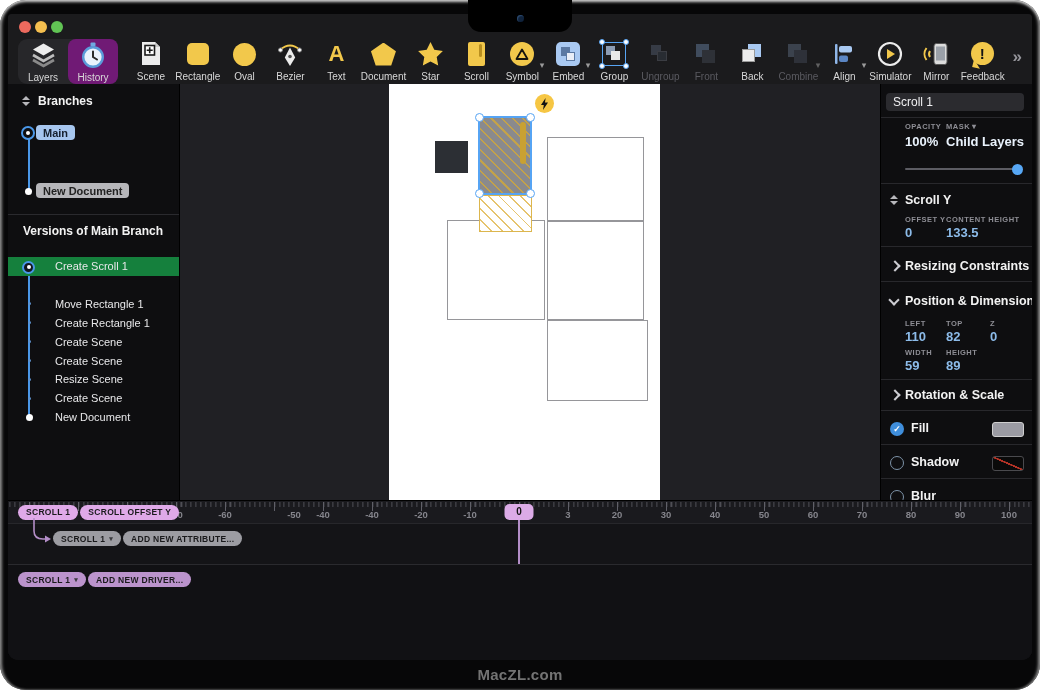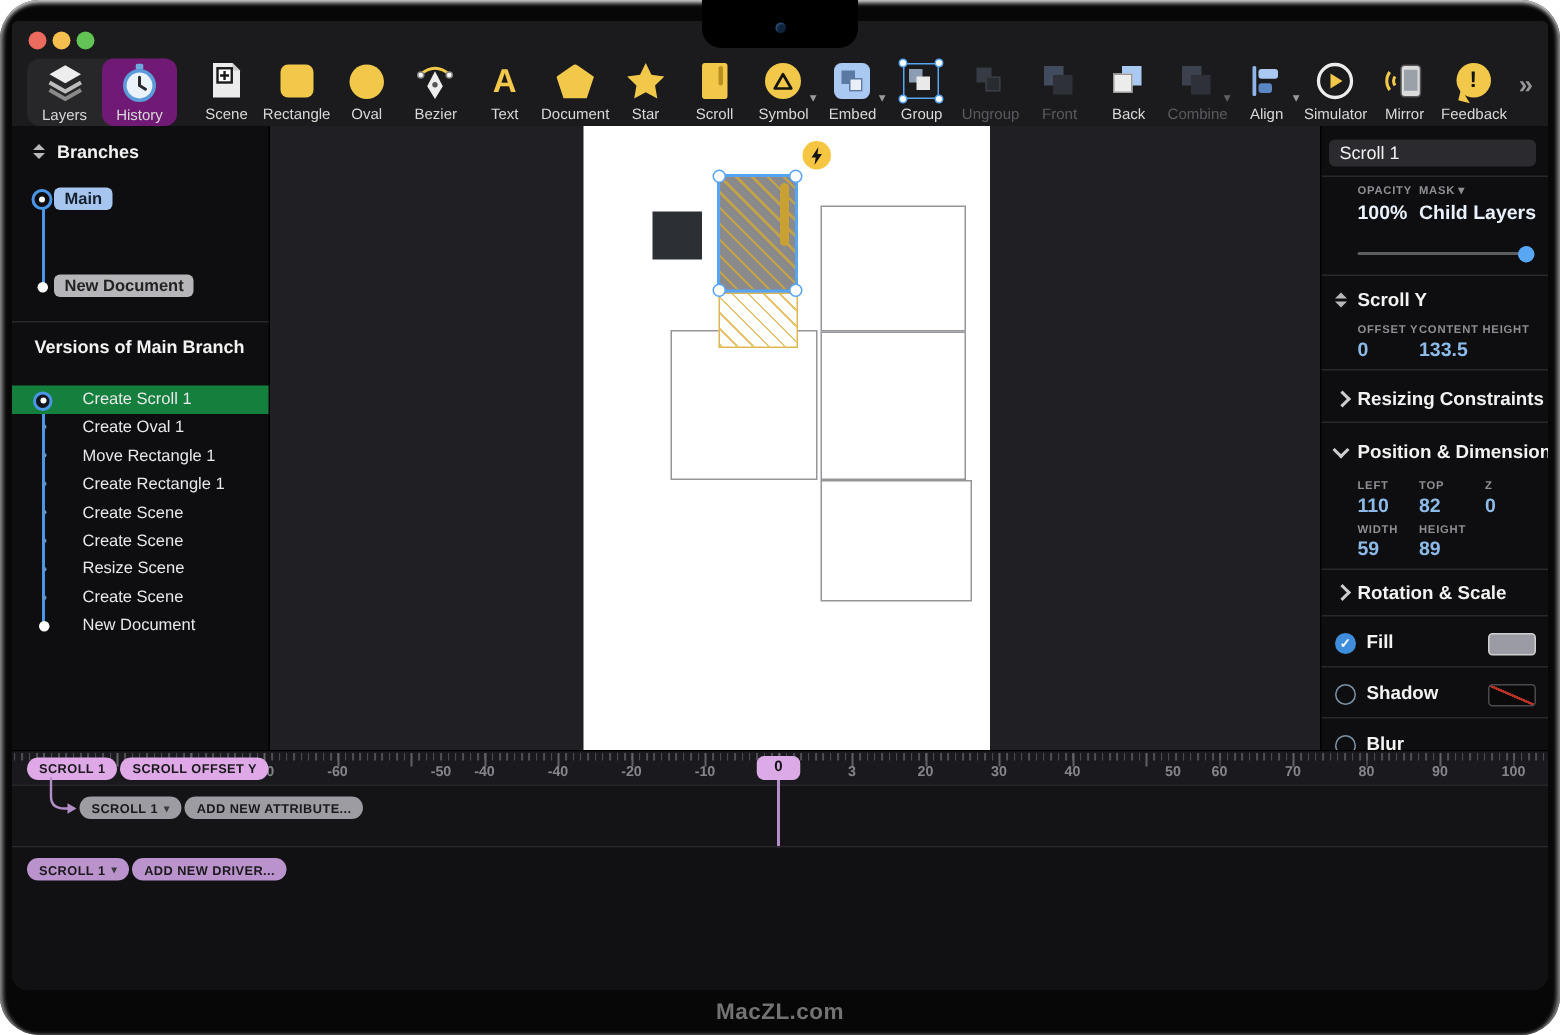--- a/index.html
+++ b/index.html
@@ -349,24 +349,20 @@
       <div class="enddot7" style="top:103.5px"></div>
       <div class="badge gray" style="left:28px;top:99px">New Document</div>
       <div class="sb-div" style="top:130px"></div>
       <div class="sb-title" style="top:140px">Versions of Main Branch</div>
       <div class="vlist" id="versionList">
         <div class="vline"></div>
       <div class="vrow sel" style="top: 172.5px;">
             <span class="vmark ring"></span>
             <span class="vtext">Create Scroll 1</span>
           </div>
-          <div class="vrow" style="top: 191.4px;">
-            <span class="vmark dot"></span>
-            <span class="vtext">Create Oval 1</span>
-          </div>
           <div class="vrow" style="top: 210.3px;">
             <span class="vmark dot"></span>
             <span class="vtext">Move Rectangle 1</span>
           </div>
           <div class="vrow" style="top: 229.2px;">
             <span class="vmark dot"></span>
             <span class="vtext">Create Rectangle 1</span>
           </div>
           <div class="vrow" style="top: 248.1px;">
             <span class="vmark dot"></span>
@@ -484,21 +480,21 @@
           <span class="rnum" style="left: 217px;">-60</span>
           <span class="rnum" style="left: 266px; margin-left: 20px;">-50</span>
           <span class="rnum" style="left: 315px;">-40</span>
           <span class="rnum" style="left: 364px;">-40</span>
           <span class="rnum" style="left: 413px;">-20</span>
           <span class="rnum" style="left: 462px;">-10</span>
           <span class="rnum" style="left: 560px;">3</span>
           <span class="rnum" style="left: 609px;">20</span>
           <span class="rnum" style="left: 658px;">30</span>
           <span class="rnum" style="left: 707px;">40</span>
-          <span class="rnum" style="left: 756px; margin-left: 18px;">50</span>
+          <span class="rnum" style="left: 756px;">50</span>
           <span class="rnum" style="left: 805px;">60</span>
           <span class="rnum" style="left: 854px;">70</span>
           <span class="rnum" style="left: 903px;">80</span>
           <span class="rnum" style="left: 952px; text-align: right;">90</span>
           <span class="rnum" style="left: 1001px;">100</span>
         </div>
       <div class="zero-badge" style="left:511px">0</div>
     </div>
     <div class="playhead" style="left:510px"></div>
     <div class="pillrow" style="left:10px;top:3.5px" id="trackPills">

